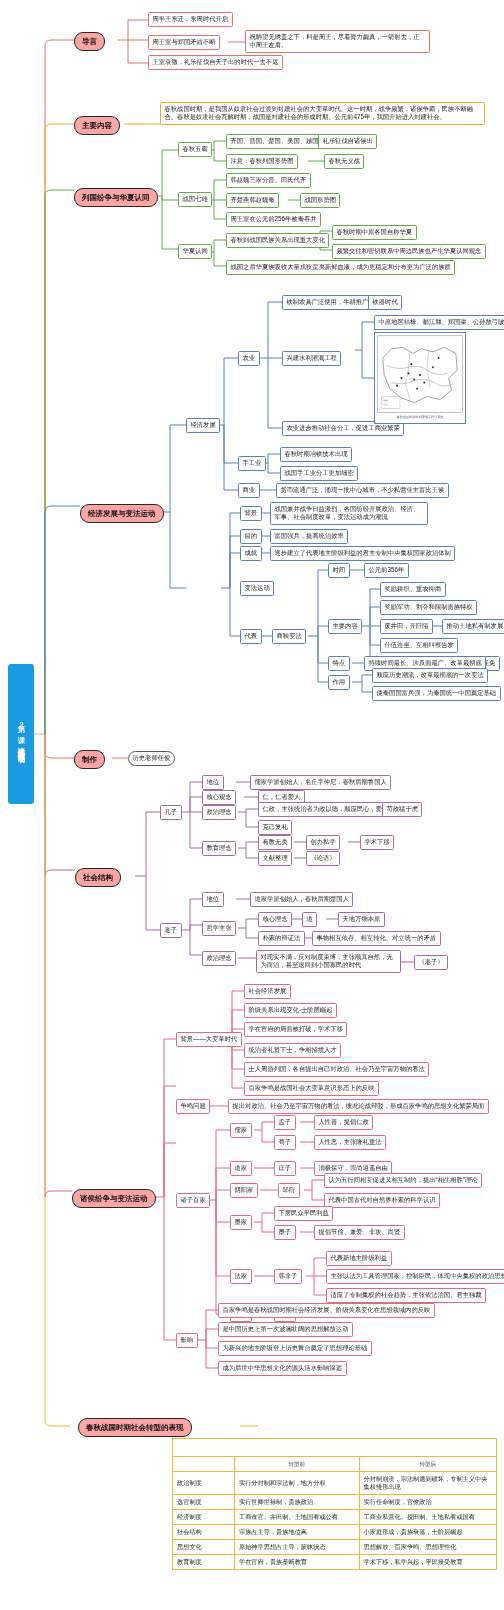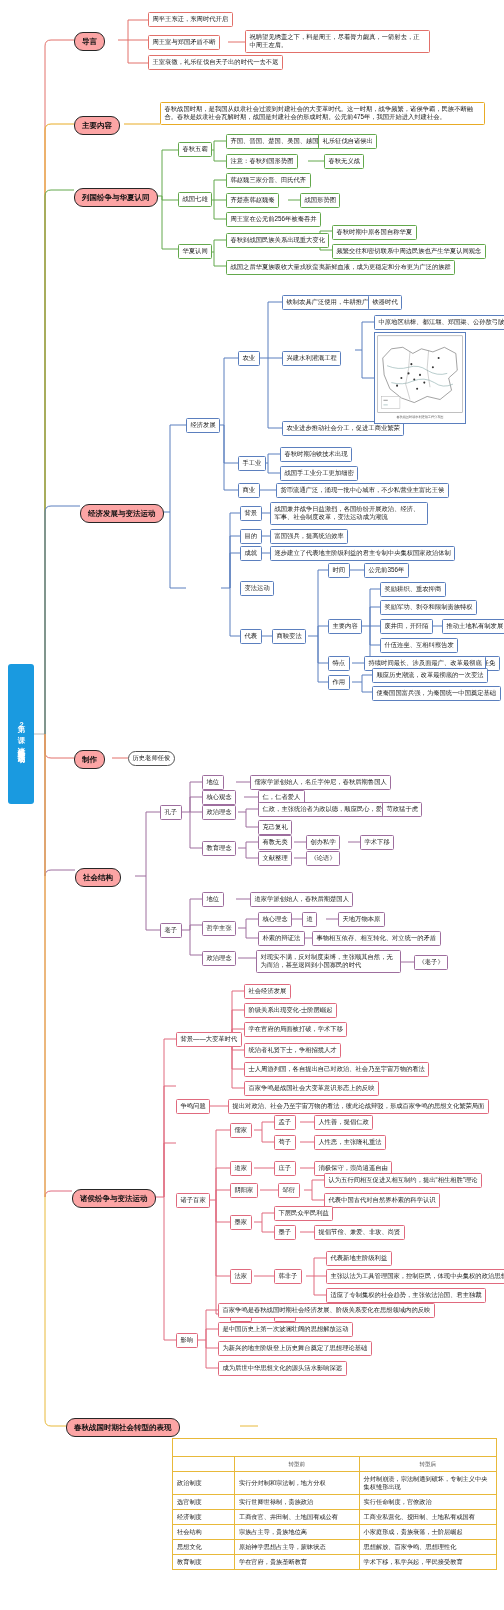--- a/index.html
+++ b/index.html
@@ -427,21 +427,21 @@
 
   <div class="nb c-pink" style="left:230px;top:1307px;">兵家</div>
   <div class="nb c-pink" style="left:274px;top:1307px;">孙武</div>
 
   <div class="nb c-pink" style="left:176px;top:1333px;">影响</div>
   <div class="nb c-pink" style="left:218px;top:1303px;">百家争鸣是春秋战国时期社会经济发展、阶级关系变化在思想领域内的反映</div>
   <div class="nb c-pink" style="left:218px;top:1322px;">是中国历史上第一次波澜壮阔的思想解放运动</div>
   <div class="nb c-pink" style="left:218px;top:1341px;">为新兴的地主阶级登上历史舞台奠定了思想理论基础</div>
   <div class="nb c-pink" style="left:218px;top:1361px;">成为后世中华思想文化的源头活水影响深远</div>
 
-  <div class="l1" style="left:66px;top:1418px;">春秋战国时期社会转型的表现</div>
+  <div class="l1" style="left:78px;top:1418px;">春秋战国时期社会转型的表现</div>
 
   <table class="cmp-table">
     <tbody>
       <tr class="blankrow">
         <td colspan="3"></td>
       </tr>
       <tr>
         <td class="rowhead"></td>
         <td class="colA" style="text-align:center;font-size:5.6px;color:#444;">转型前</td>
         <td class="colB" style="text-align:center;font-size:5.6px;color:#444;">转型后</td>

